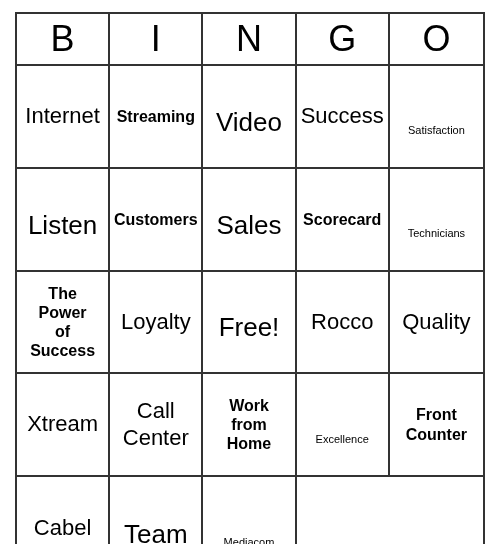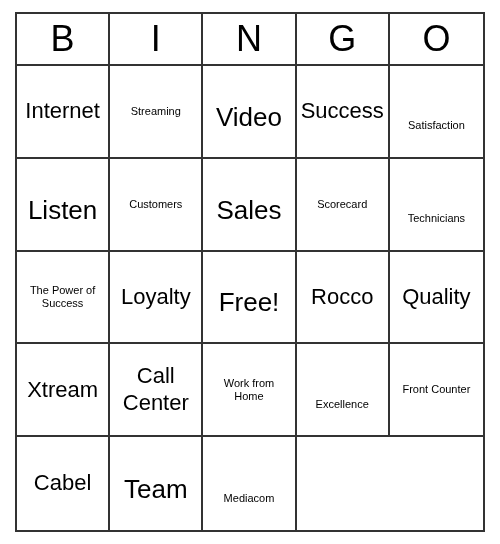--- a/index.html
+++ b/index.html
@@ -83,21 +83,22 @@
 
     .size-lg {
       font-size: 22px;
     }
 
     .size-md {
       font-size: 22px;
     }
 
     .size-sm {
-      font-size: 11px;
+      font-size: 16px;
+      font-weight: bold;
     }
 
     .size-xs {
       font-size: 11px;
       margin-top: 29px;
     }
   </style>
 </head>
 <body>
 

